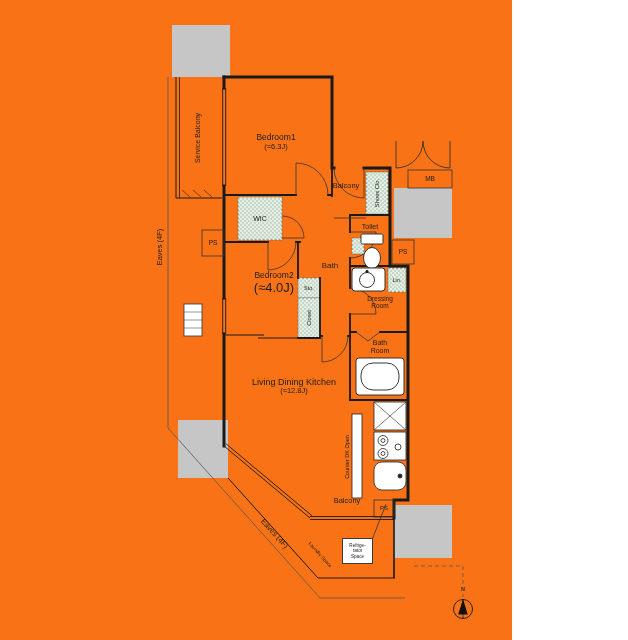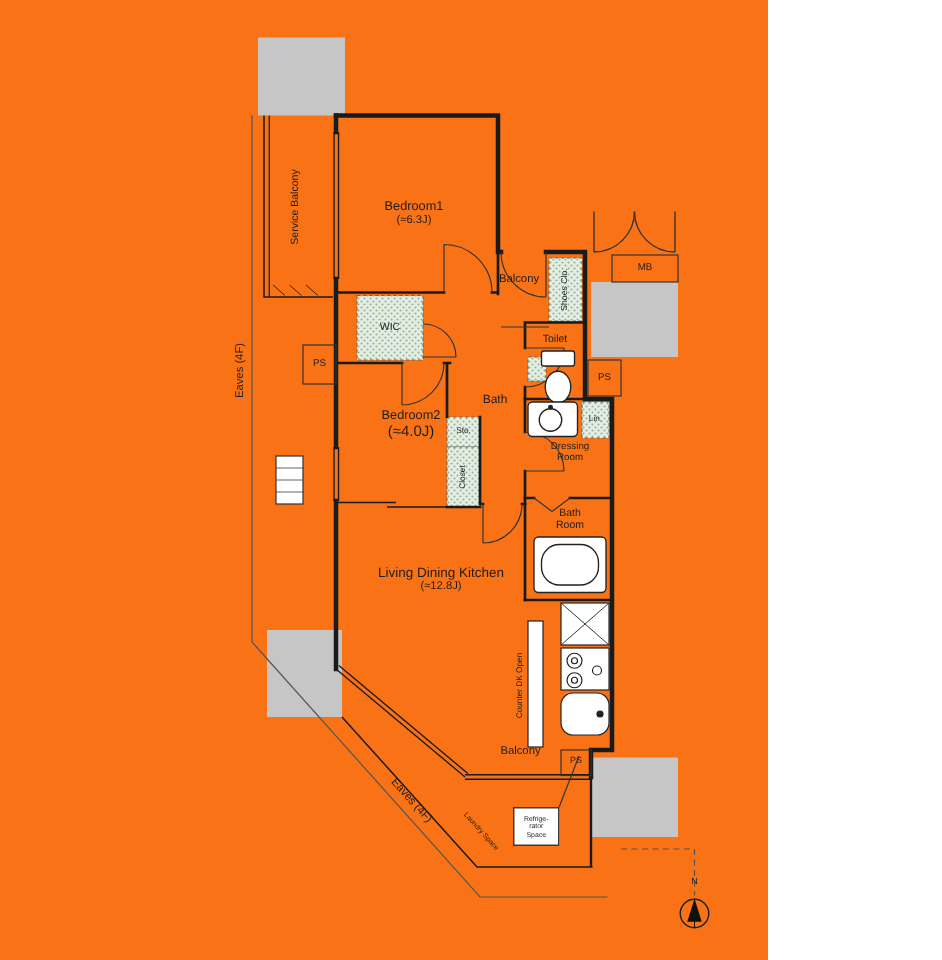--- a/index.html
+++ b/index.html
@@ -193,21 +193,21 @@
   <div class="lbl" style="left:260px;top:219px;font-size:7px">WIC</div>
 
   <div class="lbl" style="left:213px;top:243px;font-size:6.5px">PS</div>
 
   <div class="lbl" style="left:403px;top:252px;font-size:6.5px">PS</div>
 
   <div class="lbl" style="left:370px;top:227px;font-size:7px">Toilet</div>
 
   <div class="lbl two" style="left:274px;top:283px;font-size:8.5px">
     <div>Bedroom2</div>
-    <div style="font-size:10px">(≈4.0J)</div>
+    <div style="font-size:13px">(≈4.0J)</div>
   </div>
 
   <div class="lbl" style="left:330px;top:266px;font-size:8px">Bath</div>
 
   <div class="lbl" style="left:309px;top:288px;font-size:5.5px">Sto.</div>
 
   <div class="lbl rot-ccw" style="left:309px;top:318px;font-size:5.5px">Closet</div>
 
   <div class="lbl" style="left:397px;top:280px;font-size:5.5px">Lin.</div>
 

